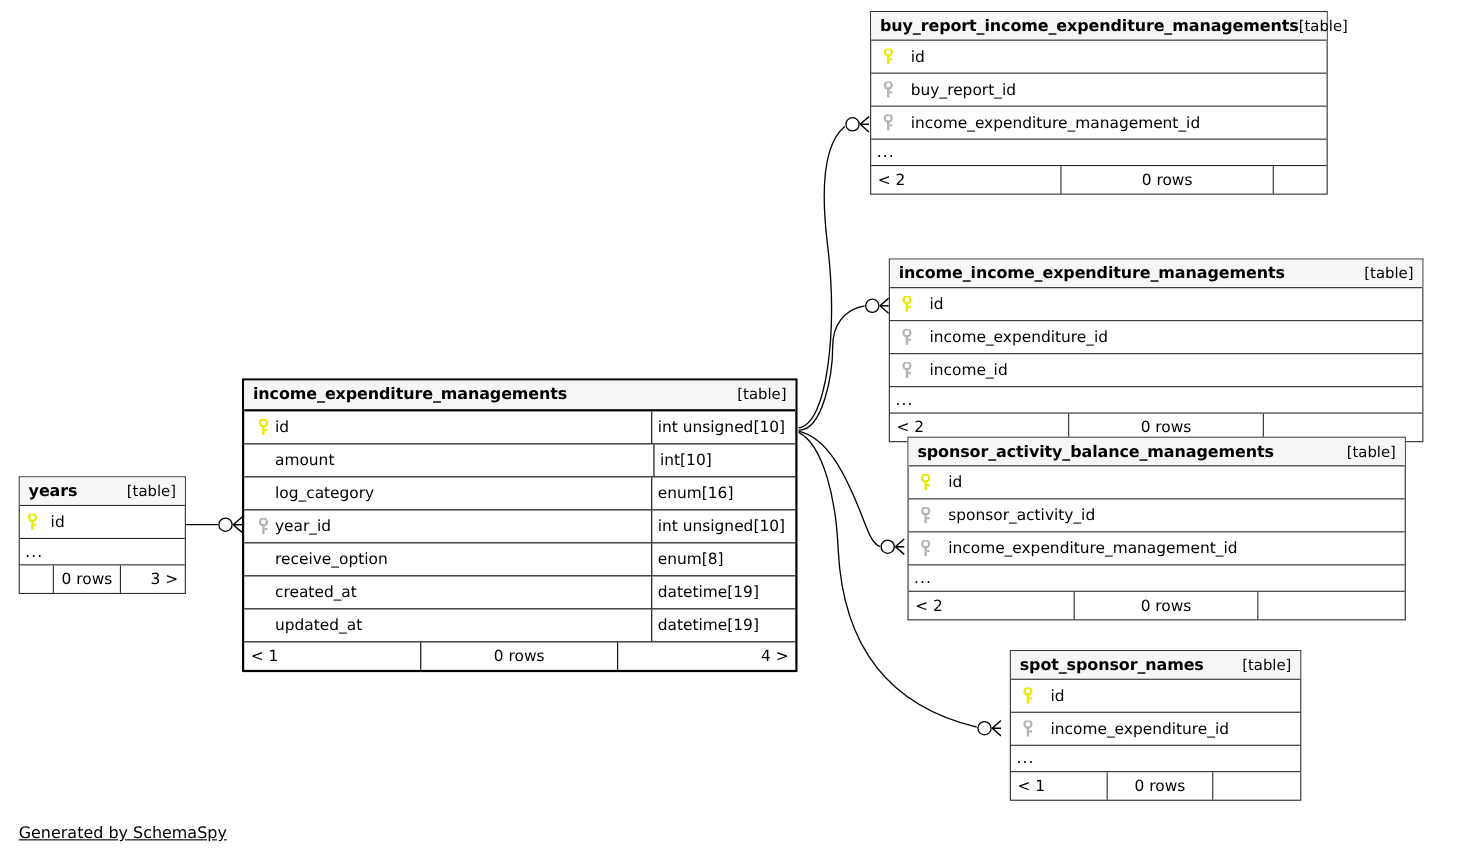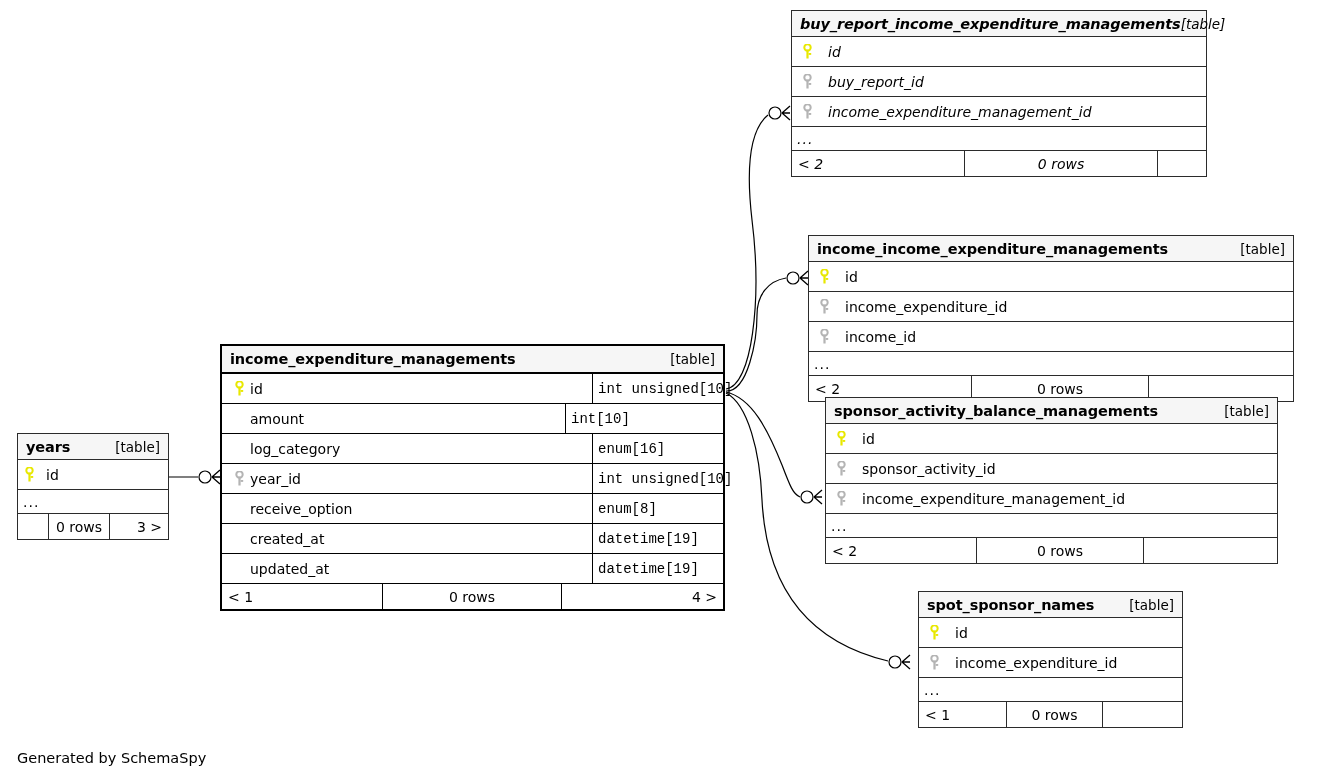--- a/index.html
+++ b/index.html
@@ -70,21 +70,21 @@
   }
   .cell-type {
     box-sizing: border-box;
     height: 100%;
     display: flex; align-items: center;
     padding-left: 5px;
     border-left: 1px solid #2b2b2b;
     font-size: 14px;
     white-space: nowrap;
   }
-  .focus .cell-type { border-left: 1.5px solid #000000; font-family: Liberation Mono, monospace; }
+  .focus .cell-type { border-left: 1.5px solid #000000; }
 
   .keyslot {
     width: 22px; flex: 0 0 22px;
     display: flex; align-items: center; justify-content: center;
   }
   .keyslot.wide { width: 30px; flex: 0 0 30px; }
   .key-svg { display: block; }
 
   .tb-ellipsis {
     display: flex; align-items: center;
@@ -112,20 +112,21 @@
   .foot-left  { justify-content: flex-start; }
   .foot-mid   { justify-content: center; border-left: 1px solid #2b2b2b; border-right: 1px solid #2b2b2b; }
   .foot-right { justify-content: flex-end; }
   .focus .foot-mid { border-left: 1.5px solid #000000; border-right: 1.5px solid #000000; }
 
   #credit {
     position: absolute;
     left: 17px; top: 750px;
     font-size: 14.5px;
     z-index: 20;
+    text-decoration: underline;
   }
 </style>
 </head>
 <body>
 
 <div id="canvas">
 
   <svg class="edges" viewBox="0 0 1328 781">
     <defs>
       <marker id="crow" viewBox="0 0 10 10" refX="9.5" refY="5" markerWidth="9" markerHeight="9" orient="auto-start-reverse">
@@ -157,21 +158,21 @@
       <path d="M 814 497 L 822 490 M 814 497 L 822 504 M 814 497 L 822 497" stroke="#000" stroke-width="1.3" fill="none"></path>
     </g>
 
     <g>
       <path d="M 726 393 C 748 404, 760 452, 762 500 C 766 578, 800 640, 888 661" stroke="#000" stroke-width="1.2" fill="none"></path>
       <circle cx="895" cy="662" r="6" fill="#fff" stroke="#000" stroke-width="1.2"></circle>
       <path d="M 902 662 L 910 655 M 902 662 L 910 669 M 902 662 L 910 662" stroke="#000" stroke-width="1.3" fill="none"></path>
     </g>
   </svg>
 
-  <div class="table-box" style="left:791px; top:10px; width:416px;font-style:italic;">
+  <div class="table-box" style="left:791px; top:10px; width:416px;">
     <div class="tb-header">
       <span class="tb-title">buy_report_income_expenditure_managements</span>
       <span class="tb-kind">[table]</span>
     </div>
     <div class="tb-row">
       <span class="keyslot wide">
         <svg class="key-svg" width="9" height="16" viewBox="0 0 9 16">
             <circle cx="4.5" cy="3.5" r="3.2" fill="none" stroke="#e8e800" stroke-width="2"></circle>
             <rect x="3.4" y="5.5" width="2.2" height="9" fill="#e8e800"></rect>
             <rect x="5.6" y="9" width="2.6" height="1.9" fill="#e8e800"></rect>
@@ -344,21 +345,21 @@
         <span>id</span>
       </span>
       <span class="cell-type" style="width:131px">int unsigned[10]</span>
     </div>
 
     <div class="tb-row">
       <span class="cell-name">
         <span class="keyslot"></span>
         <span>amount</span>
       </span>
-      <span class="cell-type" style="width:158px">int[10]</span>
+      <span class="cell-type" style="width:129px">int[10]</span>
     </div>
 
     <div class="tb-row">
       <span class="cell-name">
         <span class="keyslot"></span>
         <span>log_category</span>
       </span>
       <span class="cell-type" style="width:131px">enum[16]</span>
     </div>
 

